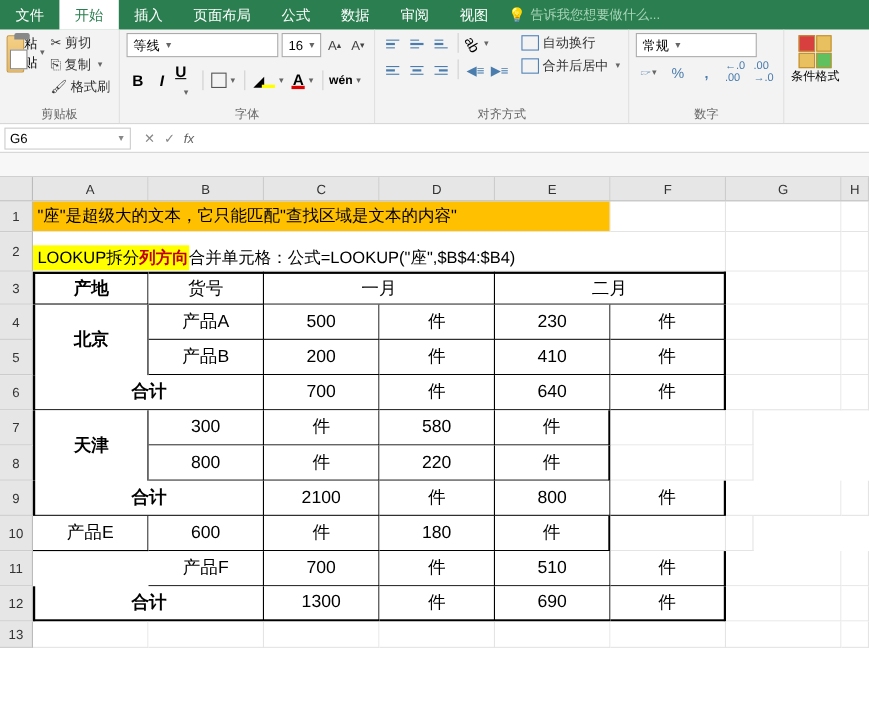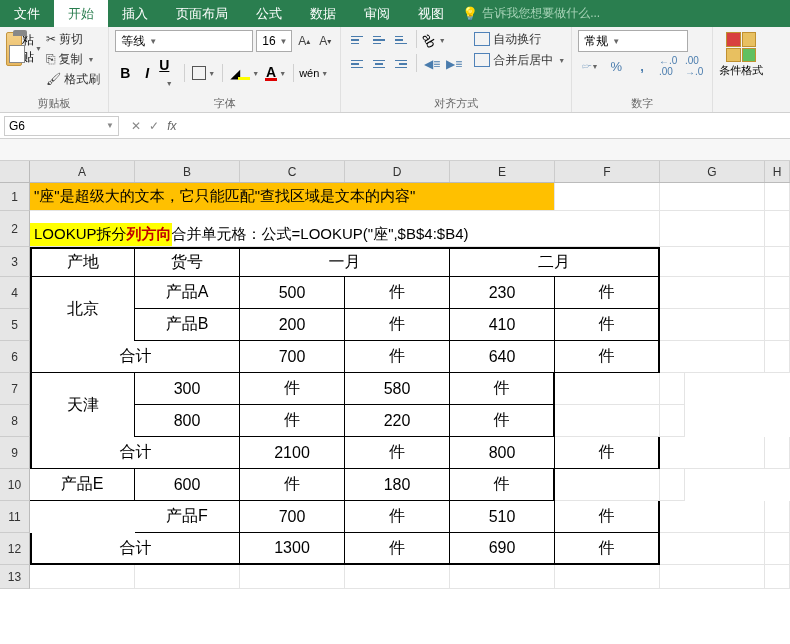--- a/index.html
+++ b/index.html
@@ -33,21 +33,21 @@
 .dropdown .arrow { margin-left: 4px; font-size: 8px; color: #666; }
 .font-name { width: 138px; }
 .font-size { width: 36px; }
 .btn-small { width: 18px; height: 20px; display: flex; align-items: center; justify-content: center; cursor: pointer; font-size: 12px; color: #444; }
 .biu { font-size: 14px; font-weight: bold; width: 20px; text-align: center; cursor: pointer; }
 .italic { font-style: italic; }
 .underline { text-decoration: underline; display: flex; }
 .sep { width: 1px; height: 18px; background: #d0d0d0; margin: 0 3px; }
 .border-btn, .fill-btn, .color-btn { display: flex; align-items: center; cursor: pointer; padding: 0 2px; }
 .color-a { font-size: 14px; font-weight: bold; border-bottom: 3px solid #d00; line-height: 12px; padding: 0 1px; }
-.wen-btn { font-size: 11px; cursor: pointer; display:flex; align-items:center; }
+.wen-btn { font-size: 11px; cursor: pointer; display:flex; align-items:center;font-weight:bold; }
 
 
 .align-rows { display:flex; flex-direction:column; gap:4px; }
 .align-row { display:flex; gap:2px; }
 .align-btn { width: 20px; height: 20px; display:flex; align-items:center; justify-content:center; cursor:pointer; }
 .align-lines { display:inline-flex; flex-direction:column; gap:2px; }
 .al { width:12px; height:1.5px; background:#4a7cad; }
 .al.s { width:8px; }
 .orient-btn { font-size:13px; cursor:pointer; display:flex; align-items:center; }
 .side-btns { display:flex; flex-direction:column; gap:3px; margin-left:8px; font-size:12px; color:#333; }
@@ -88,21 +88,21 @@
 .cell { border-right:1px solid #e4e4e4; border-bottom:1px solid #e4e4e4; padding:0 4px; display:flex; align-items:center; font-size:15px; background:#fff; overflow:hidden; white-space:nowrap; }
 
 
 .cA{width:105px} .cB{width:105px} .cC{width:105px} .cD{width:105px} .cE{width:105px} .cF{width:105px} .cG{width:105px} .cH{width:25px}
 
 
 .yellow-bg { background:#ffc000 !important; }
 .yellow-bg2 { background:#ffff00 !important; }
 .tbl { font-size:16px; justify-content:center; border-right:1.5px solid #000 !important; border-bottom:1.5px solid #000 !important; }
 .tbl-top { border-top:2px solid #000 !important; }
-.tbl-left { border-left:2px solid #000 !important; }
+.tbl-left { border-left:2px solid #000 !important;font-weight:bold; }
 .tbl-right { border-right:2px solid #000 !important; }
 .tbl-bot { border-bottom:2px solid #000 !important; }
 .noBB { border-bottom:none !important; }
 .merged-text { justify-content:center; }
 .red-bold { color:#c00000; font-weight:bold;margin-top:16px; }
 </style>
 </head>
 <body>
 
 <div class="ribbon-tabs">

